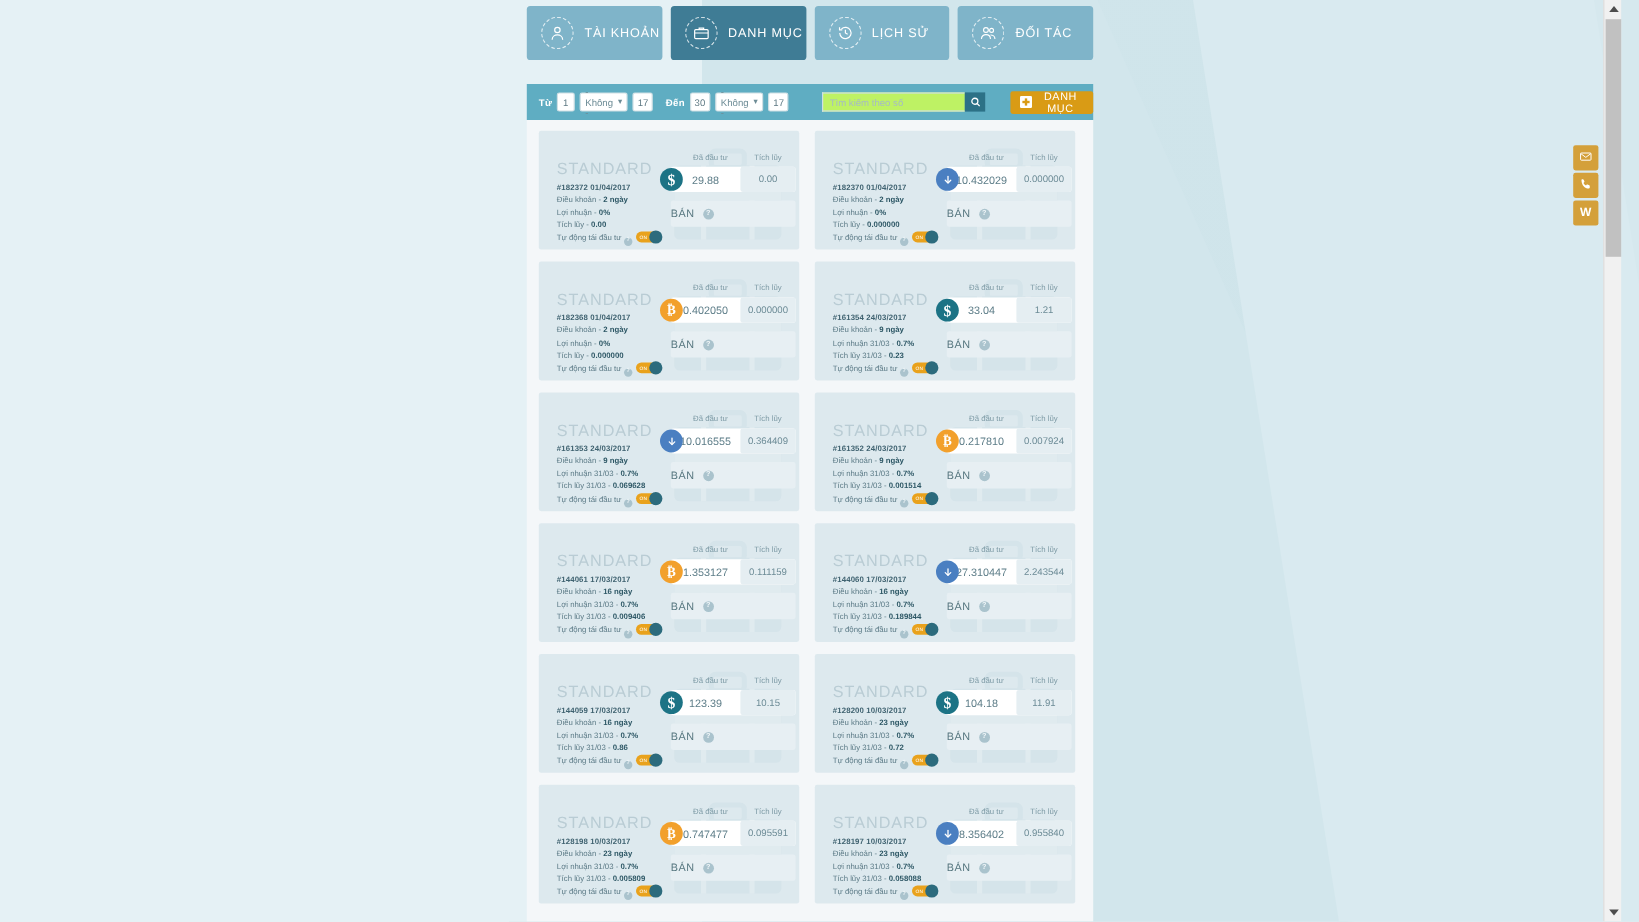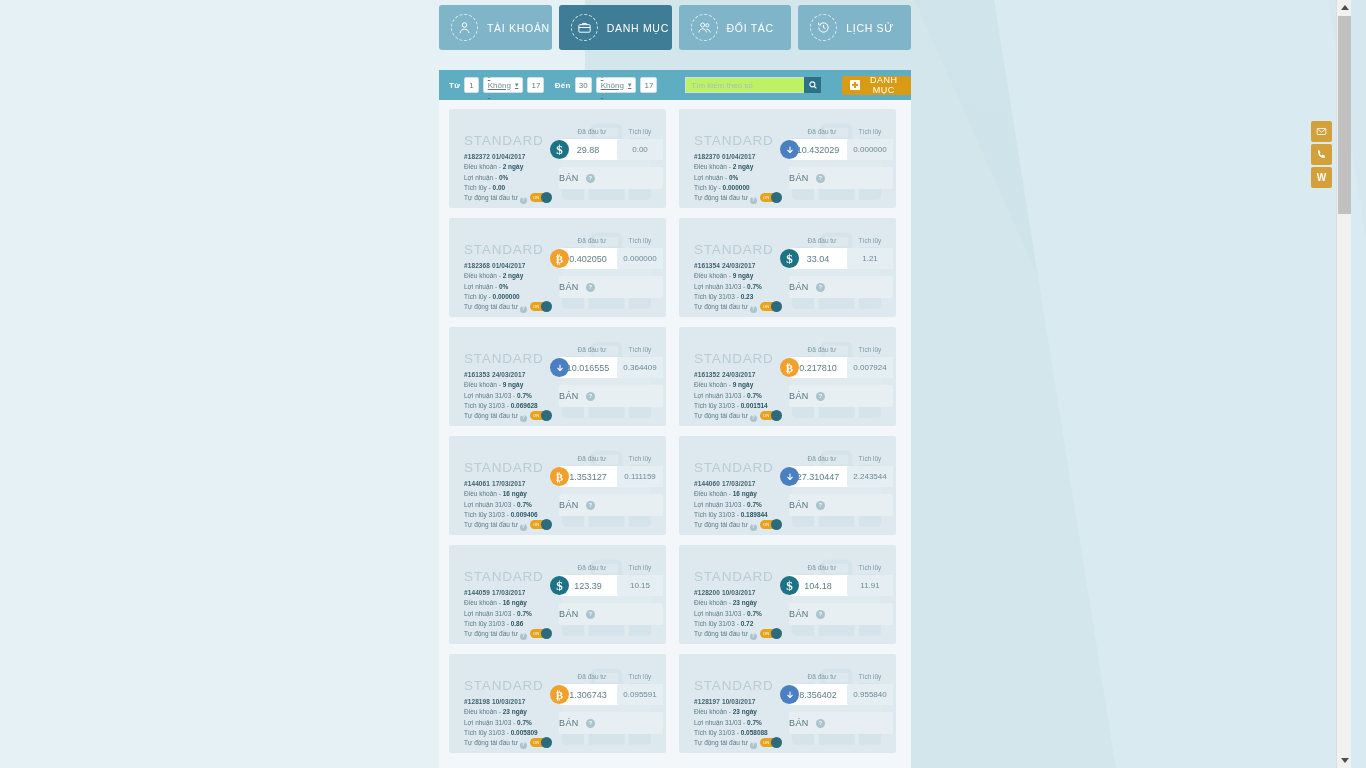--- a/index.html
+++ b/index.html
@@ -64,21 +64,21 @@
     background: #5fadc2; display: flex; align-items: center; padding-left: 10px;
   }
   .tb-label { color: #fff; font-size: 8px; font-weight: bold; margin-right: 4px; letter-spacing:.3px;}
   .tb-box {
     background: #fff; border: 1px solid #cfdfe4; border-radius: 2px;
     height: 16px; font-size: 8px; color: #5f7a84;
     display: flex; align-items: center; justify-content: center;
     margin-right: 4px; padding: 0 3px;
   }
   .tb-num { width: 17px; }
-  .tb-sel { width: 53px; padding: 0 4px; text-decoration: underline; }
+  .tb-sel { width: 53px; padding: 0 4px; }
   .tb-sel .cv { font-size: 8px; color: #6d8c96; }
   .tb-sel .car { font-size: 7px; color: #6d8c96; }
   .tb-gap { width: 9px; }
   #searchwrap { display: flex; margin-left: 24px; }
   #search-input {
     width: 119px; height: 16px; border: 1px solid #cfdfe4; border-right: none;
     background: #bef264; font-size: 8px; color: #62808a; padding-left: 5px;
     font-family: "Liberation Sans", sans-serif; outline: none;
   }
   #search-input::placeholder { color: #a6bcc4; }
@@ -247,43 +247,43 @@
 
     <div class="tab active">
       <span class="circle">
         <svg viewBox="0 0 24 24" fill="none" stroke="#fff" stroke-width="1.6">
           <rect x="3" y="7.5" width="18" height="12" rx="1.5"></rect>
           <path d="M9 7.5V5.5h6v2"></path>
             <path d="M3 12h18"></path>
         </svg>
       </span>
       <span class="lbl">DANH MỤC</span>
+    </div>
+
+    <div class="tab">
+      <span class="circle">
+        <svg viewBox="0 0 24 24" fill="none" stroke="#fff" stroke-width="1.6">
+          <path d="M4.5 12a7.5 7.5 0 1 0 2.3-5.4"></path>
+            <path d="M4.2 4.2v3.6h3.6"></path>
+          <path d="M12 7.8V12l3 1.8"></path>
+        </svg>
+      </span>
+      <span class="lbl">LỊCH SỬ</span>
     </div>
 
     <div class="tab">
       <span class="circle">
         <svg viewBox="0 0 24 24" fill="none" stroke="#fff" stroke-width="1.5">
           <circle cx="9" cy="8" r="3.2"></circle>
             <path d="M3 20c0-3.7 2.8-5.8 6-5.8s6 2.1 6 5.8"></path>
           <circle cx="16.5" cy="8.5" r="2.6"></circle>
             <path d="M15 14.6c3 0 6 1.9 6 5.4"></path>
         </svg>
       </span>
       <span class="lbl">ĐỐI TÁC</span>
-    </div>
-
-    <div class="tab">
-      <span class="circle">
-        <svg viewBox="0 0 24 24" fill="none" stroke="#fff" stroke-width="1.6">
-          <path d="M4.5 12a7.5 7.5 0 1 0 2.3-5.4"></path>
-            <path d="M4.2 4.2v3.6h3.6"></path>
-          <path d="M12 7.8V12l3 1.8"></path>
-        </svg>
-      </span>
-      <span class="lbl">LỊCH SỬ</span>
     </div>
   </div>
 
   <div id="toolbar">
     <span class="tb-label">Từ</span>
     <span class="tb-box tb-num">1</span>
     <span class="tb-box tb-sel">
       <span class="cv">- Không -</span>
       <span class="car">▾</span>
     </span>
@@ -868,21 +868,21 @@
     </div>
 
     <div class="hdr">
       <span class="h1">Đã đầu tư</span>
       <span class="h2">Tích lũy</span>
     </div>
 
     <div class="coin btc">₿</div>
 
     <div class="valrow">
-      <span class="v1">1.306743</span>
+      <span class="v1">0.747477</span>
       <span class="v2">0.095591</span>
     </div>
 
     <div class="sellbtn">
       <span class="t">BÁN</span>
       <span class="q">?</span>
     </div>
   </div>
         <div class="card">
     <div class="briefcase"><svg viewBox="0 0 120 100">

